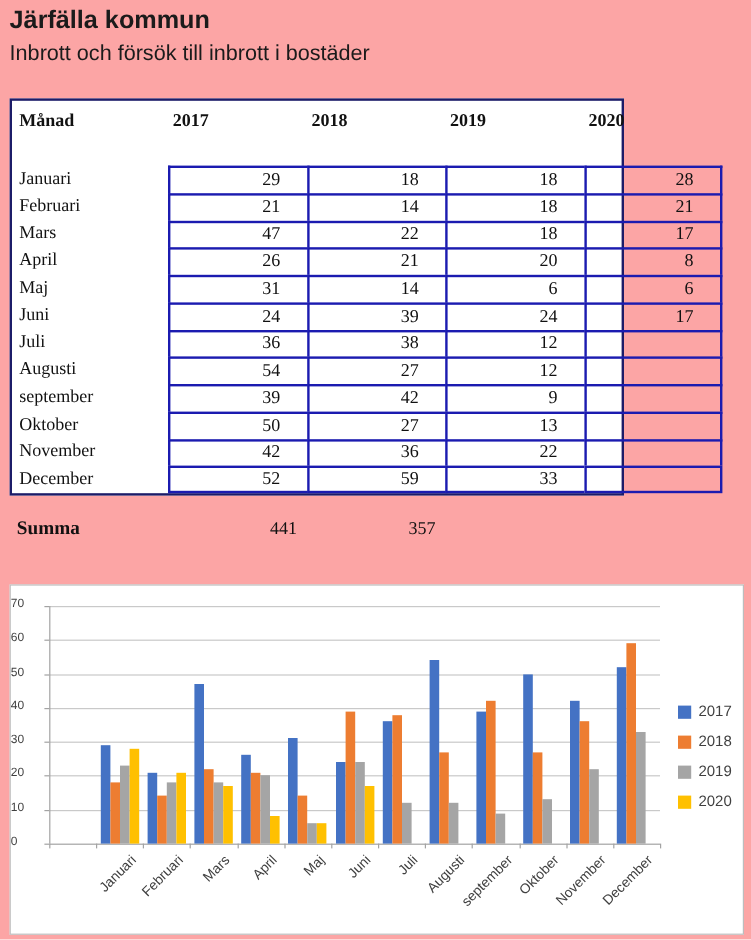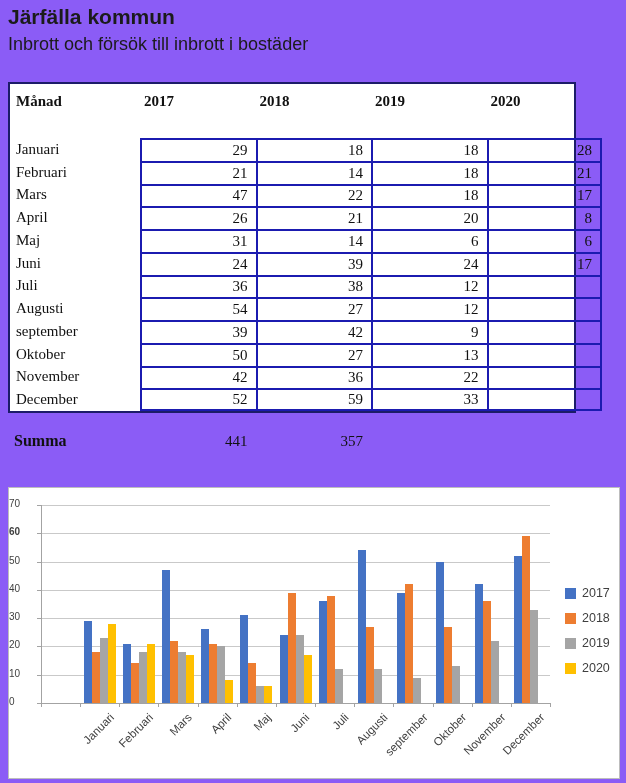--- a/index.html
+++ b/index.html
@@ -1,37 +1,37 @@
 <!DOCTYPE html>
 <html><head>
 <meta charset="utf-8">
 <style>
   html,body{margin:0;padding:0;background:#fff;}
-  .page{position:relative;width:626px;height:783px;background:#8b5cf6;overflow:hidden;
+  .page{position:relative;width:626px;height:783px;background:#fca5a5;overflow:hidden;
         font-family:"Liberation Sans",sans-serif;}
 
   
   .title{position:absolute;left:8px;top:5px;font-size:21px;font-weight:700;color:#1b1b1b;}
   .subtitle{position:absolute;left:8px;top:34px;font-size:18px;font-weight:400;color:#1b1b1b;}
 
   
-  .table-wrap{position:absolute;left:8px;top:82px;width:568px;height:331px;
+  .table-wrap{position:absolute;left:8px;top:82px;width:512px;height:331px;
               border:2px solid #1c1c68;box-sizing:border-box;background:#fff;}
   .tgrid{display:grid;width:100%;height:100%;
          grid-template-columns:130px 115.5px 115.5px 115.5px 115.5px 1fr;
          grid-template-rows:54px repeat(12,1fr);}
   .tgrid > div{box-sizing:border-box;min-width:0;min-height:0;}
   .hcell{font-family:"Liberation Serif",serif;font-weight:700;font-size:15px;color:#111;
          padding-top:9px;}
   .hm{padding-left:6px;}
   .hy{padding-left:4px;}
   .mcell{font-family:"Liberation Serif",serif;font-size:15px;color:#111;
          display:flex;align-items:center;padding-left:6px;}
   .vcell{border-left:2px solid #1b1bb0;border-top:2px solid #1b1bb0;
-         display:flex;align-items:center;justify-content:flex-end;padding-right:8px;
+         display:flex;align-items:center;justify-content:flex-end;padding-right:22px;
          font-family:"Liberation Serif",serif;font-size:15px;color:#111;}
   .vcell.lc{border-right:2px solid #1b1bb0;}
   .vcell.lr{border-bottom:2px solid #1b1bb0;}
 
   
   .sumgrid{position:absolute;left:8px;top:429px;width:604px;height:24px;display:grid;
            grid-template-columns:132px 115.5px 115.5px 115.5px 115.5px 1fr;}
   .sumgrid > div{box-sizing:border-box;}
   .sumlabel{font-family:"Liberation Serif",serif;font-weight:700;font-size:16px;color:#111;
             padding-left:6px;display:flex;align-items:center;}
@@ -166,21 +166,21 @@
       <div class="tickmark" style="left: 28px; top: 130px; width: 4px; height: 1px;"></div>
       <div class="ylab" style="top: 123px;">30</div>
       <div class="gridline" style="left: 32px; top: 102px; width: 509px;"></div>
       <div class="tickmark" style="left: 28px; top: 102px; width: 4px; height: 1px;"></div>
       <div class="ylab" style="top: 95px;">40</div>
       <div class="gridline" style="left: 32px; top: 74px; width: 509px;"></div>
       <div class="tickmark" style="left: 28px; top: 74px; width: 4px; height: 1px;"></div>
       <div class="ylab" style="top: 67px;">50</div>
       <div class="gridline" style="left: 32px; top: 45px; width: 509px;"></div>
       <div class="tickmark" style="left: 28px; top: 45px; width: 4px; height: 1px;"></div>
-      <div class="ylab" style="top: 38px; font-weight: bold;">60</div>
+      <div class="ylab" style="top: 38px;">60</div>
       <div class="gridline" style="left: 32px; top: 17px; width: 509px;"></div>
       <div class="tickmark" style="left: 28px; top: 17px; width: 4px; height: 1px;"></div>
       <div class="ylab" style="top: 10px;">70</div>
       <div class="axisline" style="left: 32px; top: 17px; width: 1px; height: 198px;"></div>
       <div class="tickmark" style="left: 32px; top: 215px; width: 1px; height: 4px;"></div>
       <div class="tickmark" style="left: 71px; top: 215px; width: 1px; height: 4px;"></div>
       <div class="tickmark" style="left: 110px; top: 215px; width: 1px; height: 4px;"></div>
       <div class="tickmark" style="left: 149px; top: 215px; width: 1px; height: 4px;"></div>
       <div class="tickmark" style="left: 189px; top: 215px; width: 1px; height: 4px;"></div>
       <div class="tickmark" style="left: 228px; top: 215px; width: 1px; height: 4px;"></div>

